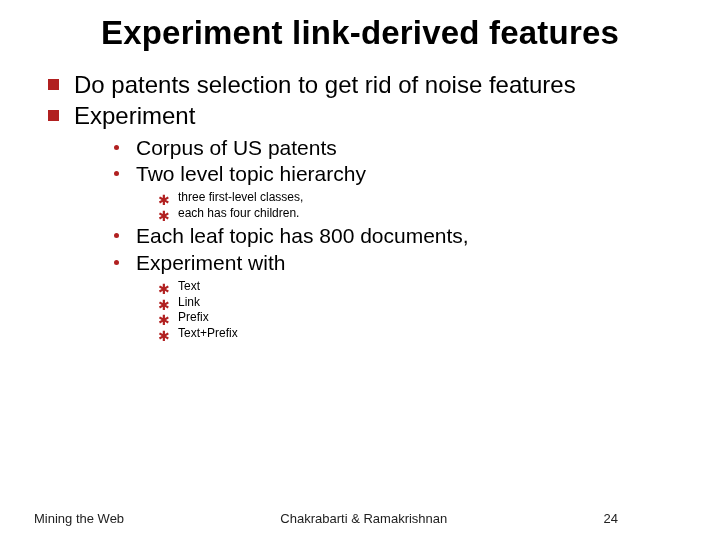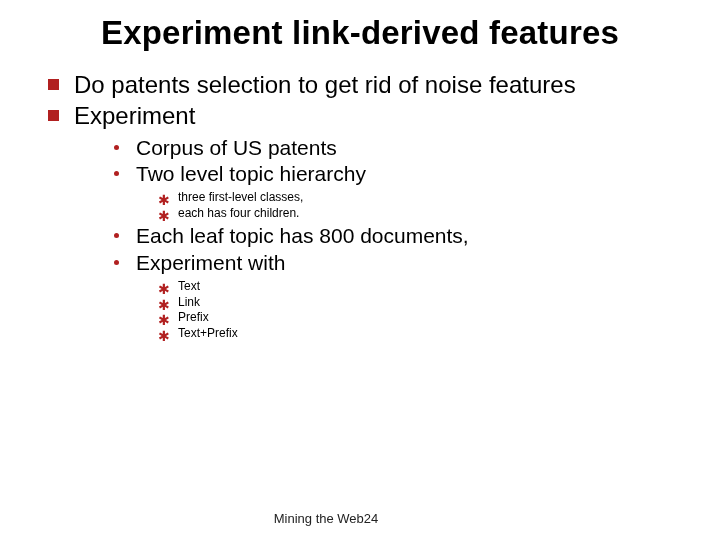--- a/index.html
+++ b/index.html
@@ -84,21 +84,21 @@
     font-size: 14px;
     color: #b12020;
   }
   .footer {
     position: absolute;
     left: 0;
     bottom: 14px;
     width: 652px;
     padding: 0 34px;
     display: flex;
-    justify-content: center;
+    justify-content: flex-end;
     font-size: 13px;
     color: #222;
   }
   .footer-center {
     flex: 1;
     text-align: center;
   }
   .footer-right { text-align: right; }
 </style>
 </head>
@@ -150,16 +150,17 @@
             </li>
           </ul>
         </li>
       </ul>
 
     </li>
   </ul>
 
   <div class="footer">
     <div>Mining the Web</div>
+    <div class="footer-center">Chakrabarti &amp; Ramakrishnan</div>
     <div class="footer-right">24</div>
   </div>
 
 </div>
 
 </body></html>

